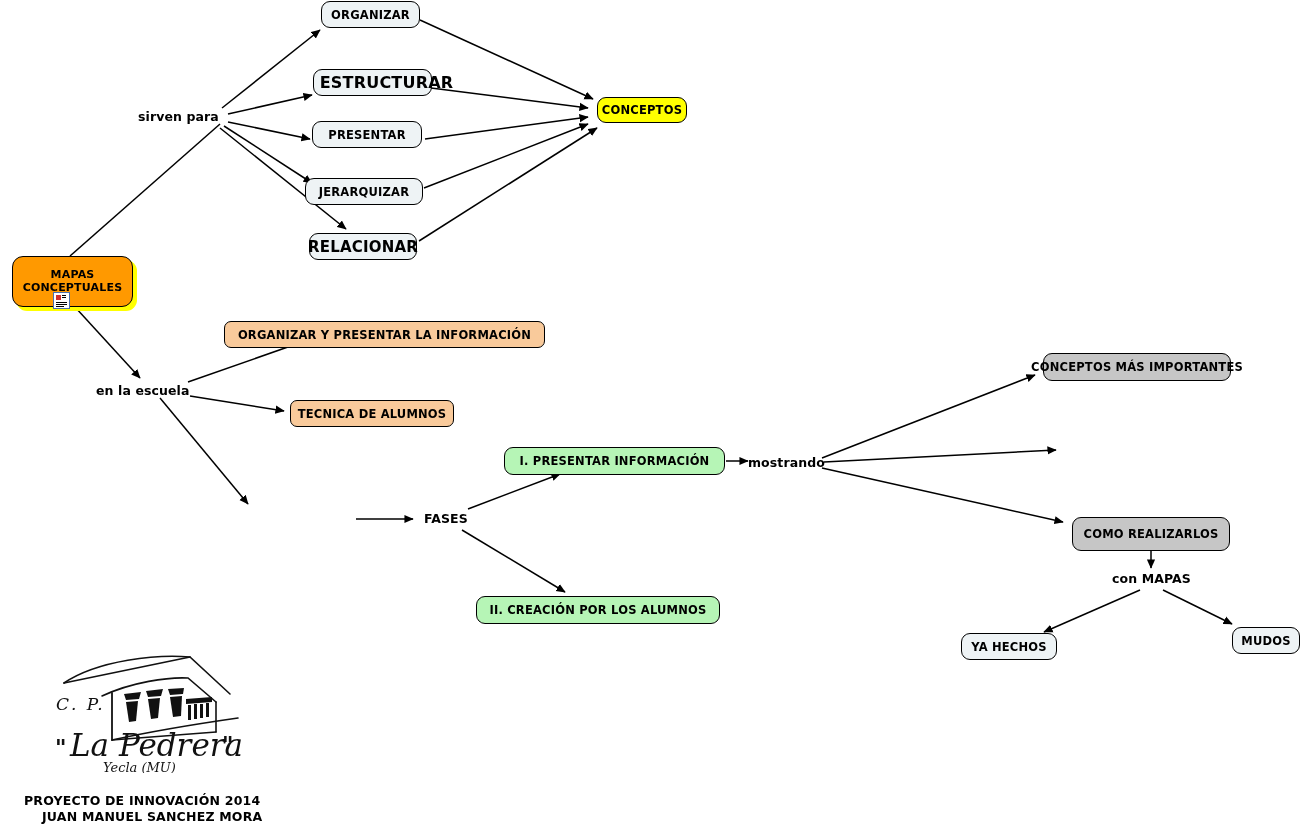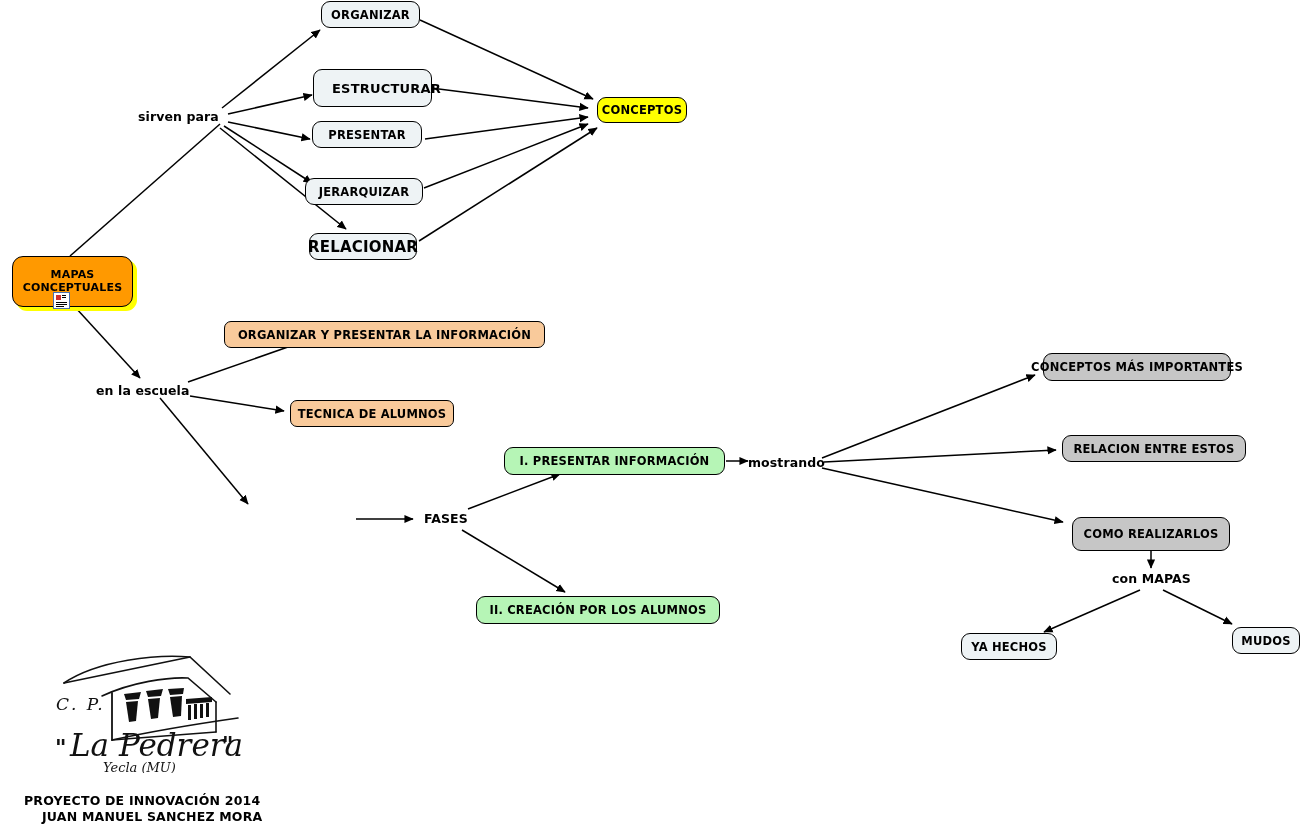--- a/index.html
+++ b/index.html
@@ -103,21 +103,21 @@
     <i style="left:8px;top:4px;width:4px;height:1px;"></i>
     <i style="left:2px;top:9px;width:11px;height:1px;"></i>
     <i style="left:2px;top:11px;width:11px;height:1px;"></i>
     <i style="left:2px;top:13px;width:8px;height:1px;"></i>
   </div>
 
   <div class="node n-blue" style="left:321px;top:1px;width:99px;height:27px;font-size:11.5px;">
     <span>ORGANIZAR</span>
   </div>
 
-  <div class="node n-blue" style="left:313px;top:69px;width:119px;height:38px;font-size:13px;padding-left:28px;">
+  <div class="node n-blue" style="left:313px;top:69px;width:119px;height:27px;font-size:16px;padding-left:28px;">
     <span>ESTRUCTURAR</span>
   </div>
 
   <div class="node n-blue" style="left:312px;top:121px;width:110px;height:27px;font-size:11.5px;">
     <span>PRESENTAR</span>
   </div>
 
   <div class="node n-blue" style="left:305px;top:178px;width:118px;height:27px;font-size:11.5px;">
     <span>JERARQUIZAR</span>
   </div>
@@ -144,23 +144,20 @@
   </div>
 
   <div class="node n-lgreen" style="left:476px;top:596px;width:244px;height:28px;font-size:11.5px;">
     <span>II. CREACIÓN POR LOS ALUMNOS</span>
   </div>
 
   <div class="node n-gray" style="left:1043px;top:353px;width:188px;height:28px;font-size:11.5px;">
     <span>CONCEPTOS MÁS IMPORTANTES</span>
   </div>
 
-  <div class="node n-gray" style="left:1062px;top:435px;width:184px;height:27px;font-size:11.5px;">
-    <span>RELACION ENTRE ESTOS</span>
-  </div>
 
   <div class="node n-gray" style="left:1072px;top:517px;width:158px;height:34px;font-size:11.5px;">
     <span>COMO REALIZARLOS</span>
   </div>
 
   <div class="node n-blue" style="left:961px;top:633px;width:96px;height:27px;font-size:11.5px;">
     <span>YA HECHOS</span>
   </div>
 
   <div class="node n-blue" style="left:1232px;top:627px;width:68px;height:27px;font-size:11.5px;">

